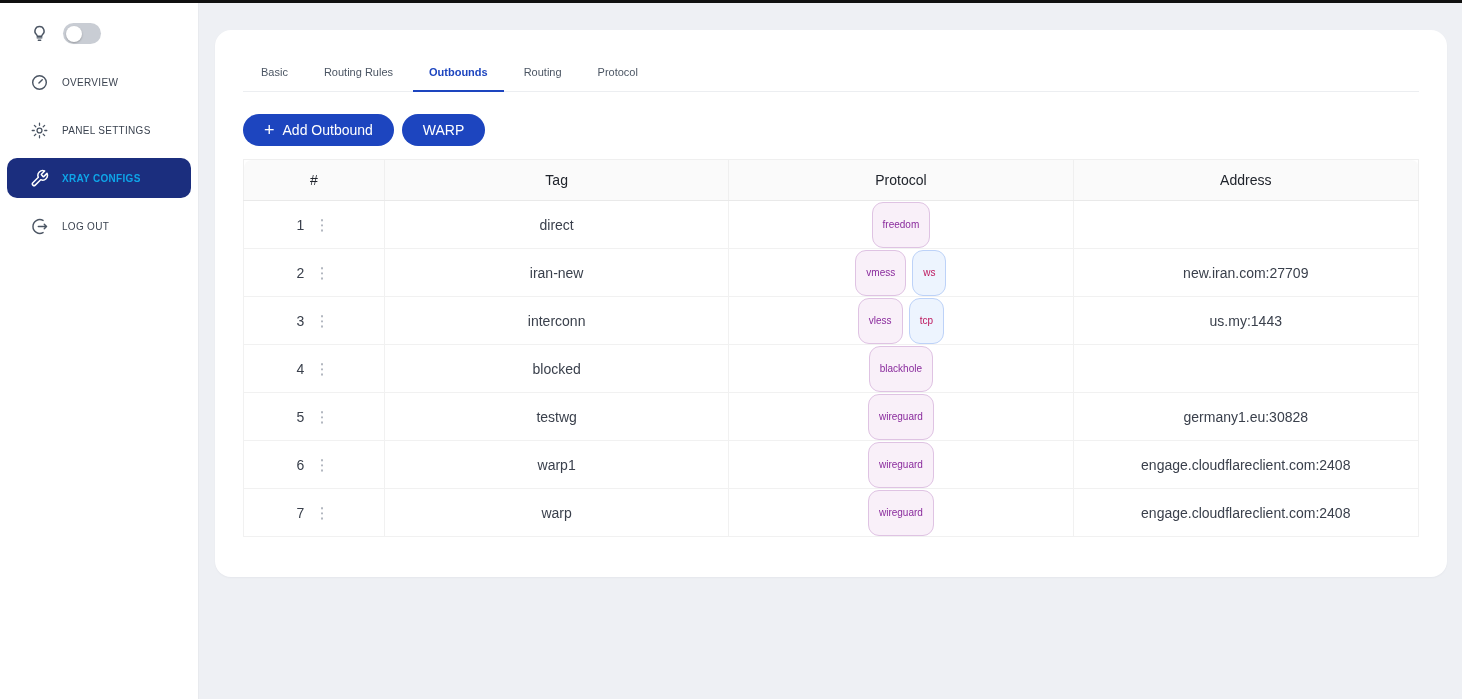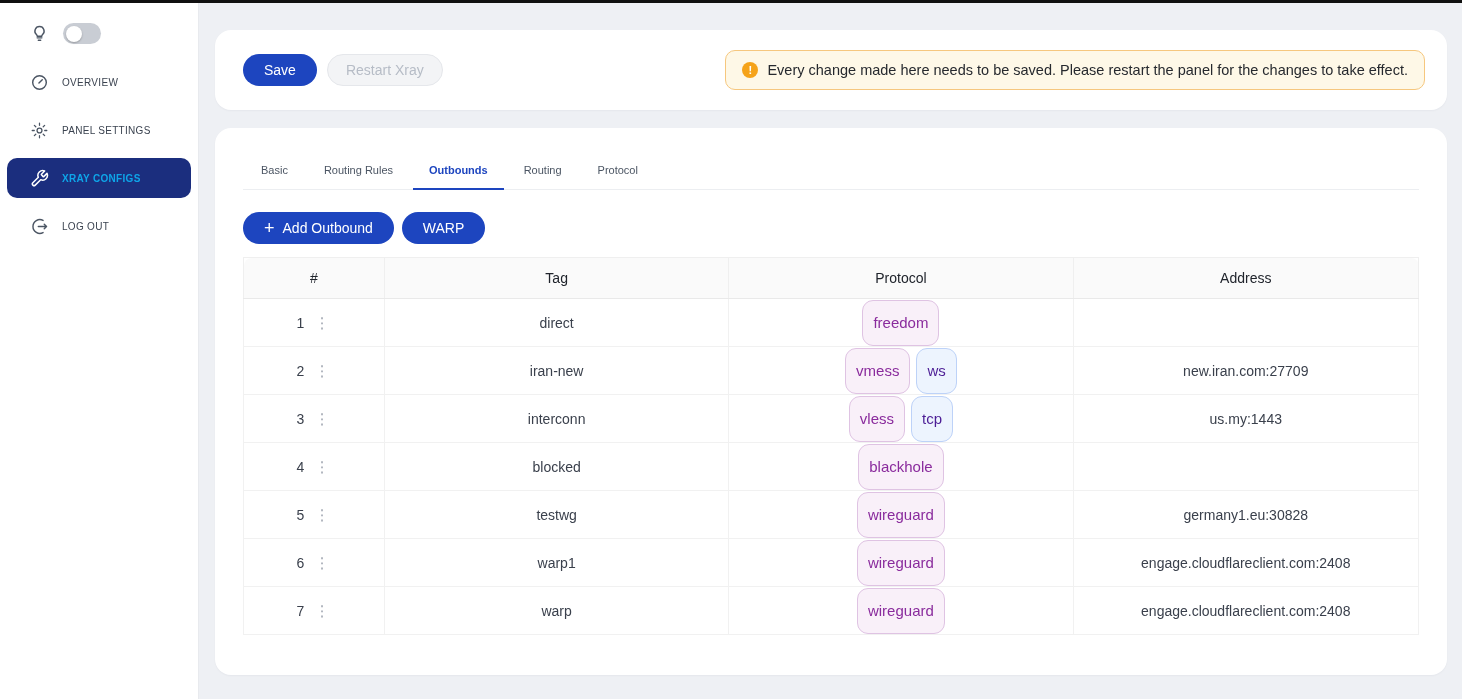--- a/index.html
+++ b/index.html
@@ -90,24 +90,24 @@
   thead th:first-child { border-top-left-radius:8px; }
   thead th:last-child { border-top-right-radius:8px; }
   tbody td {
     height:48px; text-align:center; font-size:14px; color:#3a404c;
     border:1px solid #f1f1f1; background:#fff;
   }
   .numcell { display:flex; align-items:center; justify-content:center; gap:8px; }
   .kebab { color:#a0a6b1; font-size:15px; cursor:pointer; line-height:1; padding:2px; }
   .badges { display:flex; justify-content:center; gap:6px; }
   .badge {
-    font-size:15px; line-height:20px; padding:12px 10px; border-radius:11px; display:inline-block;
+    font-size:10px; line-height:20px; padding:12px 10px; border-radius:11px; display:inline-block;
   }
   .badge.purple { background:#f9f0f9; border:1px solid #dfc3e3; color:#8a2b9d; }
-  .badge.blue   { background:#edf4fe; border:1px solid #bdd2f8; color:#4c1d95; }
+  .badge.blue   { background:#edf4fe; border:1px solid #bdd2f8; color:#be185d; }
 </style>
 </head>
 <body>
 
 <div class="topstrip"></div>
 
 <aside class="sidebar">
   <div class="side-toggle-row">
     <span class="icon">
       <svg viewBox="0 0 24 24" fill="none" stroke="currentColor" stroke-width="1.8" stroke-linecap="round" stroke-linejoin="round">
@@ -152,28 +152,20 @@
             <path d="M10.5 12h10.4M18 9.2l2.9 2.8-2.9 2.8"></path>
           </svg>
         </span>
         <span class="label">LOG OUT</span>
       </div>
     </nav>
 </aside>
 
 <main class="main">
 
-  <section class="card toolbar-card">
-    <button class="btn btn-primary">Save</button>
-    <button class="btn btn-disabled">Restart Xray</button>
-    <div class="alert">
-      <span class="alert-icon">!</span>
-      <span>Every change made here needs to be saved. Please restart the panel for the changes to take effect.</span>
-    </div>
-  </section>
 
   <section class="card content-card">
     <div class="tabs" id="tabs">
         <span class="tab">Basic</span>
         <span class="tab">Routing Rules</span>
         <span class="tab active">Outbounds</span>
         <span class="tab">Routing</span>
         <span class="tab">Protocol</span>
       </div>
 

